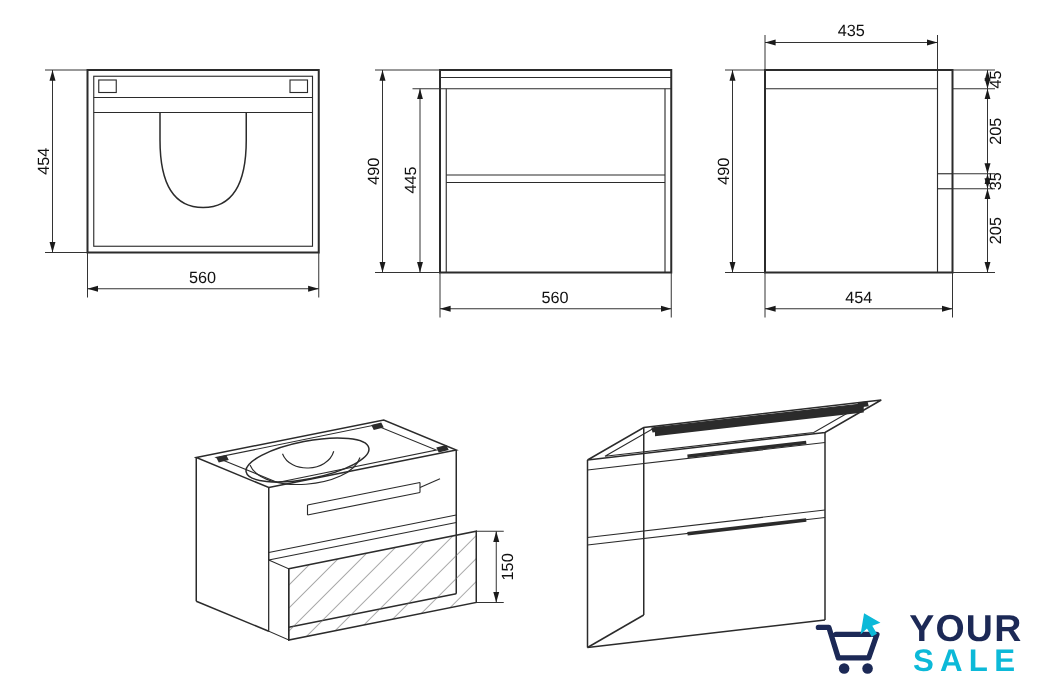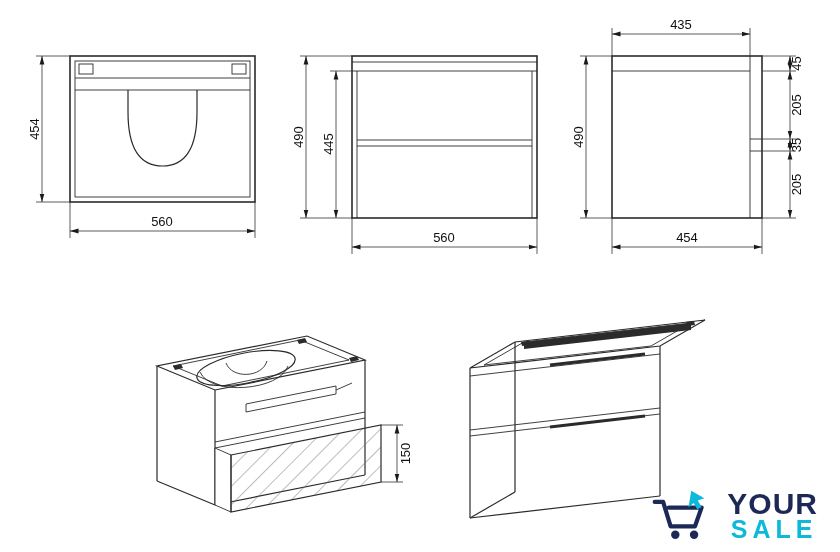--- a/index.html
+++ b/index.html
@@ -8,21 +8,21 @@
   svg.drawing{position:absolute;left:0;top:0;}
   .obj line,.obj rect,.obj path,.obj polygon,.obj polyline,.obj ellipse{stroke:#2b2b2b;fill:none;}
   .w15{stroke-width:1.6;}
   .w12{stroke-width:1.2;}
   .w09{stroke-width:0.9;}
   .dim line{stroke:#333333;stroke-width:0.8;}
   .dim text{font-family:"Liberation Sans",sans-serif;font-size:13px;fill:#111111;text-anchor:middle;}
   .logo{position:absolute;right:22px;bottom:8px;display:flex;align-items:center;gap:17px;}
   .logo-text{display:flex;flex-direction:column;line-height:0.95;}
   .logo-your{font-weight:900;font-size:30px;color:#1c2956;letter-spacing:1px;}
-  .logo-sale{font-weight:900;font-size:25px;color:#0cb9d8;letter-spacing:5px;margin-left:3px;text-align:center;}
+  .logo-sale{font-weight:900;font-size:25px;color:#0cb9d8;letter-spacing:5px;margin-left:3px;}
 </style>
 </head>
 <body>
 
 <div class="sheet">
   <svg class="drawing" width="840" height="552" viewBox="0 0 840 552">
     <defs>
       <marker id="arw" viewBox="0 0 9 6" refX="8.5" refY="3" markerWidth="9" markerHeight="6" markerUnits="userSpaceOnUse" orient="auto-start-reverse">
         <path d="M0,0.6 L8.5,3 L0,5.4 Z" fill="#1a1a1a"></path>
       </marker>

